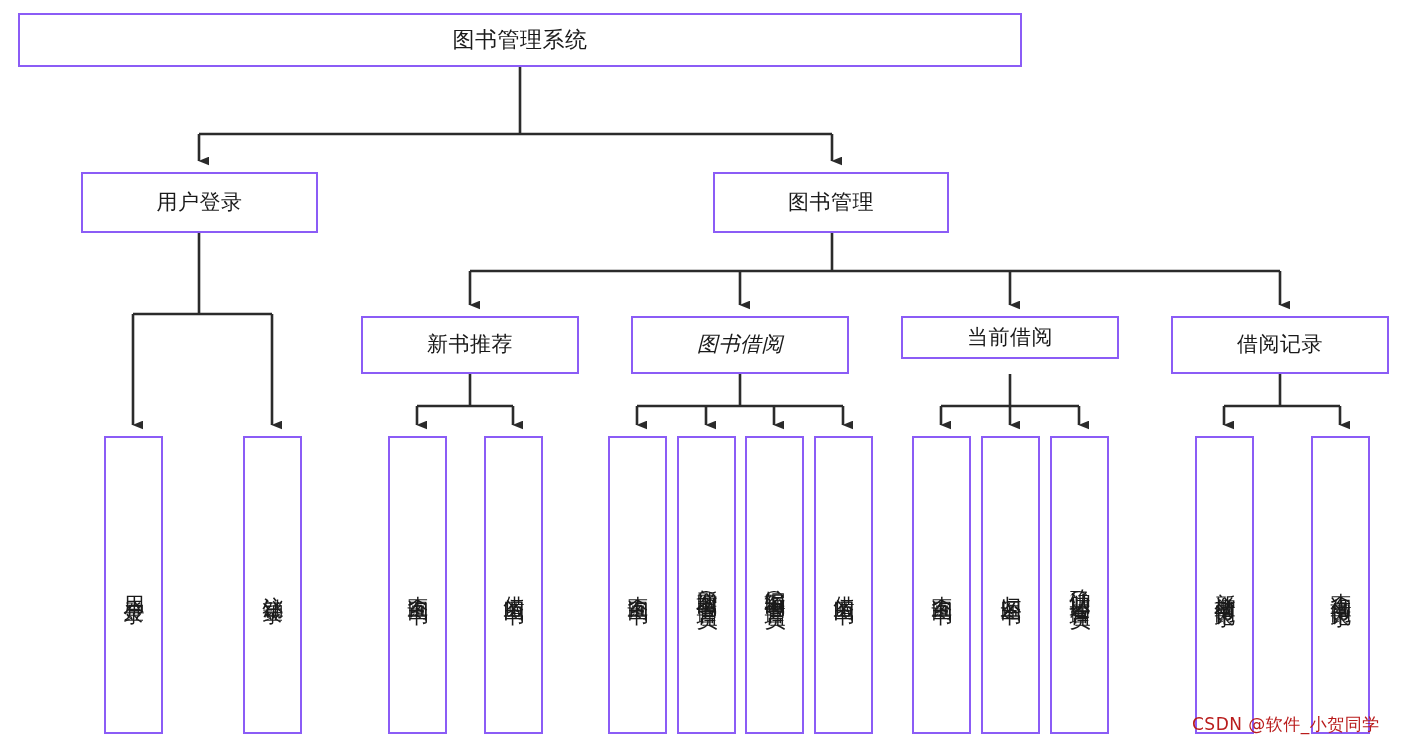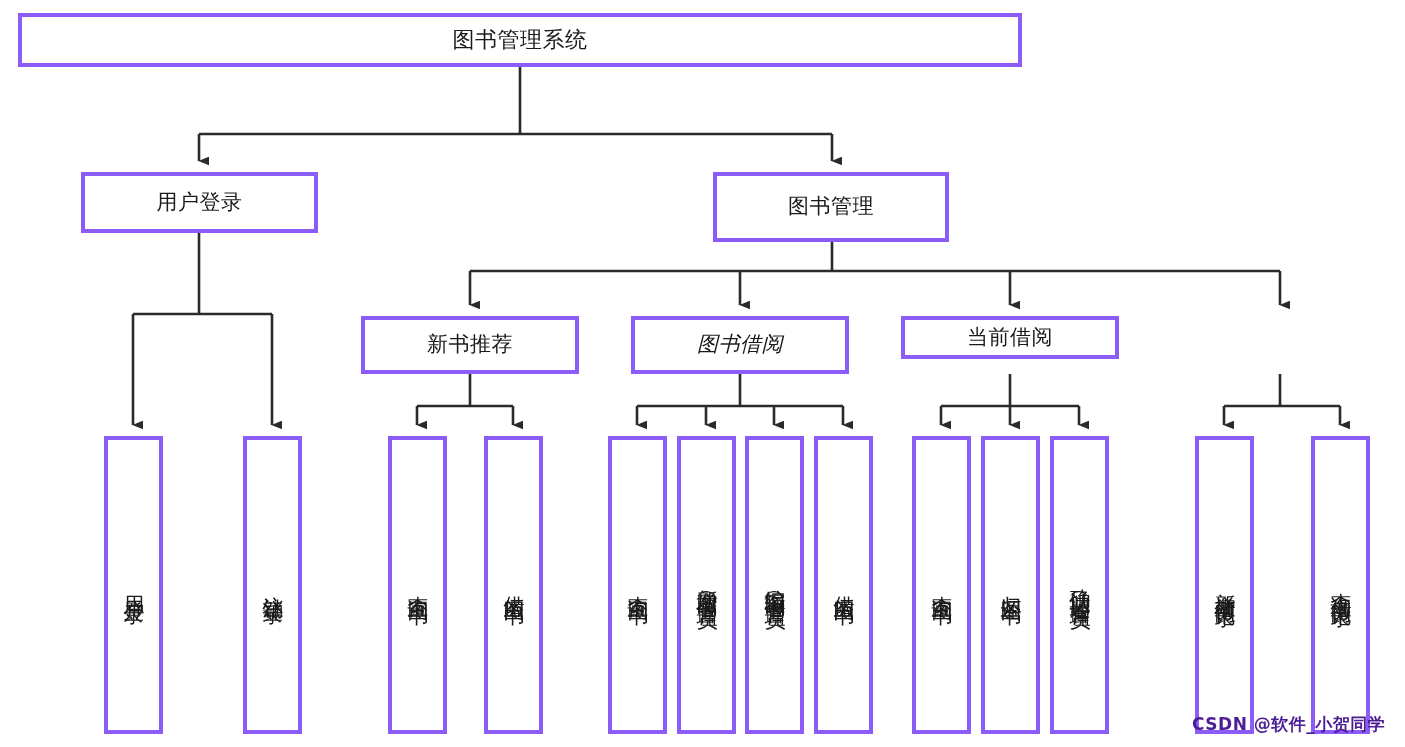--- a/index.html
+++ b/index.html
@@ -21,21 +21,21 @@
   #diagram-svg {
     position: absolute;
     left: 0;
     top: 0;
     width: 1405px;
     height: 747px;
   }
   .node {
     position: absolute;
     box-sizing: border-box;
-    border: 4px solid #8b5cf6;
+    border: 2px solid #8b5cf6;
     background: #ffffff;
     display: flex;
     align-items: center;
     justify-content: center;
     color: #1a1a1a;
     z-index: 2;
   }
   .node-label {
     display: block;
     text-align: center;
@@ -63,25 +63,24 @@
     letter-spacing: 3px;
     line-height: 1;
     white-space: nowrap;
     max-height: 100%;
   }
   .watermark {
     position: absolute;
     left: 1192px;
     top: 713px;
     font-size: 17px;
-    color: #4c1d95;
+    color: #b91c1c;
     white-space: nowrap;
     z-index: 5;
     letter-spacing: 0.5px;
-    font-weight: bold;
   }
 </style>
 </head>
 <body>
 
 <div id="diagram-canvas">
 
   <svg id="diagram-svg" viewBox="0 0 1405 747" xmlns="http://www.w3.org/2000/svg">
     <defs>
       <marker id="arrowhead" markerWidth="9" markerHeight="11" refX="4.5" refY="10.4" orient="auto" markerUnits="userSpaceOnUse">
@@ -134,36 +133,39 @@
   </svg>
 
   <div class="node horiz root" style="left:18px; top:13px; width:1004px; height:54px;">
     <span class="node-label">图书管理系统</span>
   </div>
 
   <div class="node horiz" style="left:81px; top:172px; width:237px; height:61px;">
     <span class="node-label">用户登录</span>
   </div>
 
-  <div class="node horiz" style="left:713px; top:172px; width:236px; height:70px;">
+  <div class="node horiz" style="left:713px; top:172px; width:236px; height:61px;">
     <span class="node-label">图书管理</span>
   </div>
 
   <div class="node horiz" style="left:361px; top:316px; width:218px; height:58px;">
     <span class="node-label">新书推荐</span>
   </div>
 
   <div class="node horiz" style="left:631px; top:316px; width:218px; height:58px;font-style:italic;">
     <span class="node-label">图书借阅</span>
   </div>
 
   <div class="node horiz" style="left:901px; top:316px; width:218px; height:43px;">
     <span class="node-label">当前借阅</span>
   </div>
 
+  <div class="node horiz" style="left:1171px; top:316px; width:218px; height:58px;">
+    <span class="node-label">借阅记录</span>
+  </div>
 
   <div class="node vert" style="left:104px; top:436px; width:59px; height:298px;">
     <span class="node-label">用户登录</span>
   </div>
 
   <div class="node vert" style="left:243px; top:436px; width:59px; height:298px;">
     <span class="node-label">注销登录</span>
   </div>
 
   <div class="node vert" style="left:388px; top:436px; width:59px; height:298px;">

